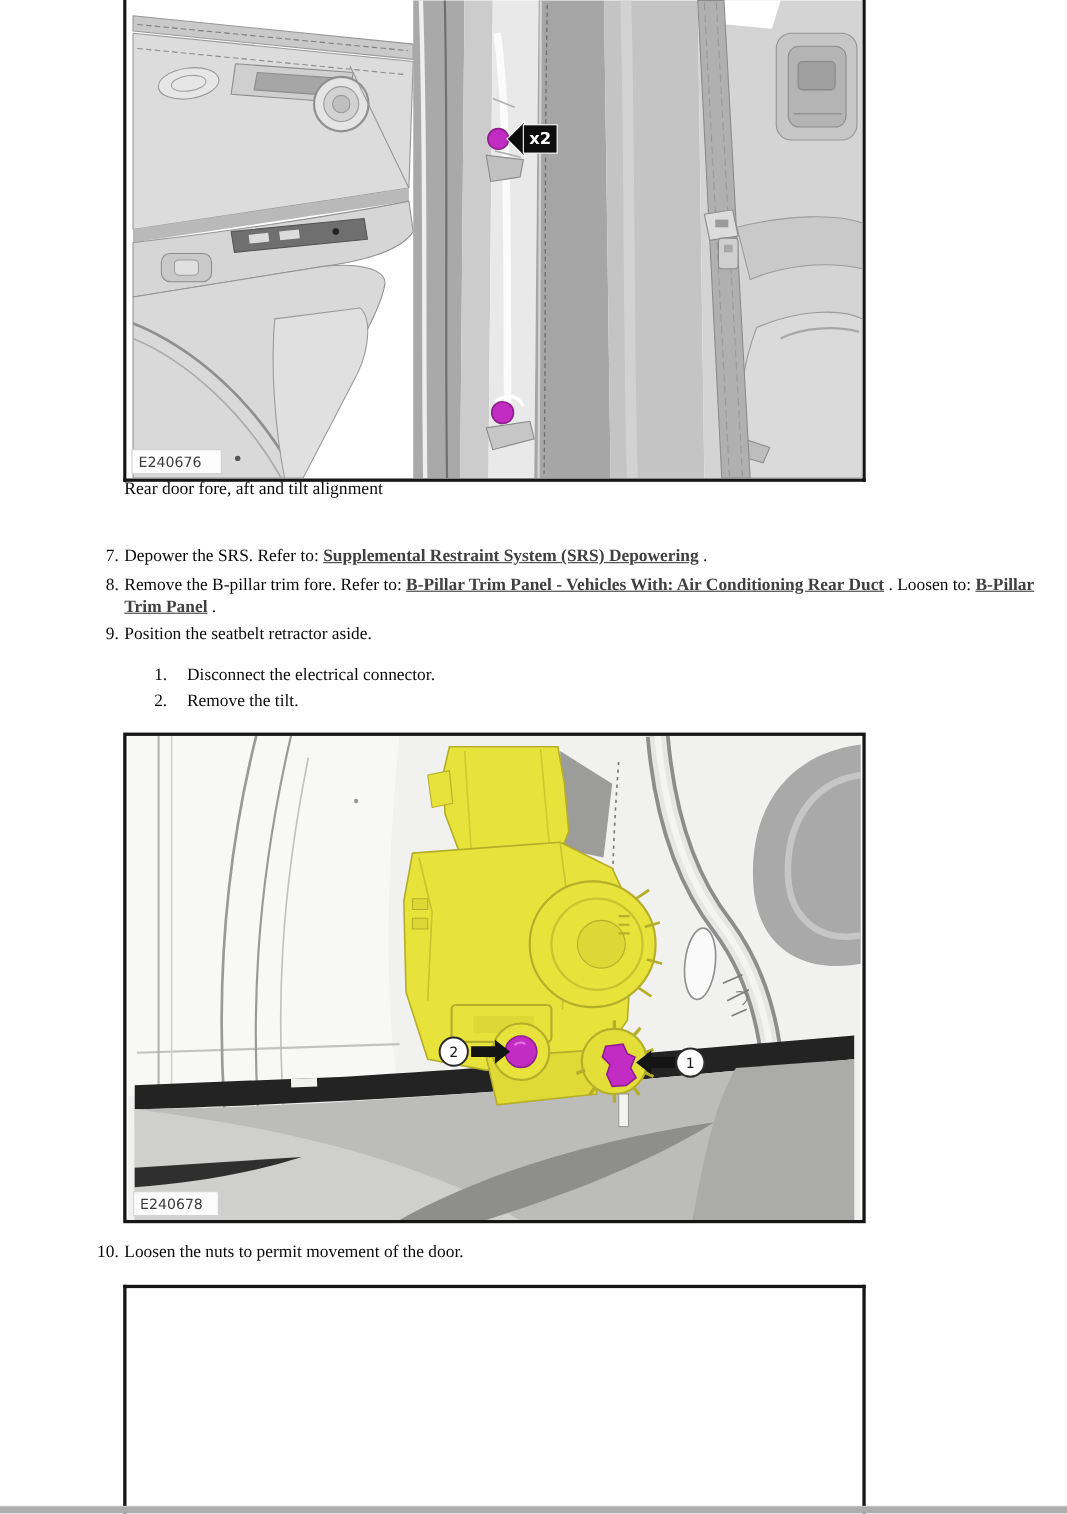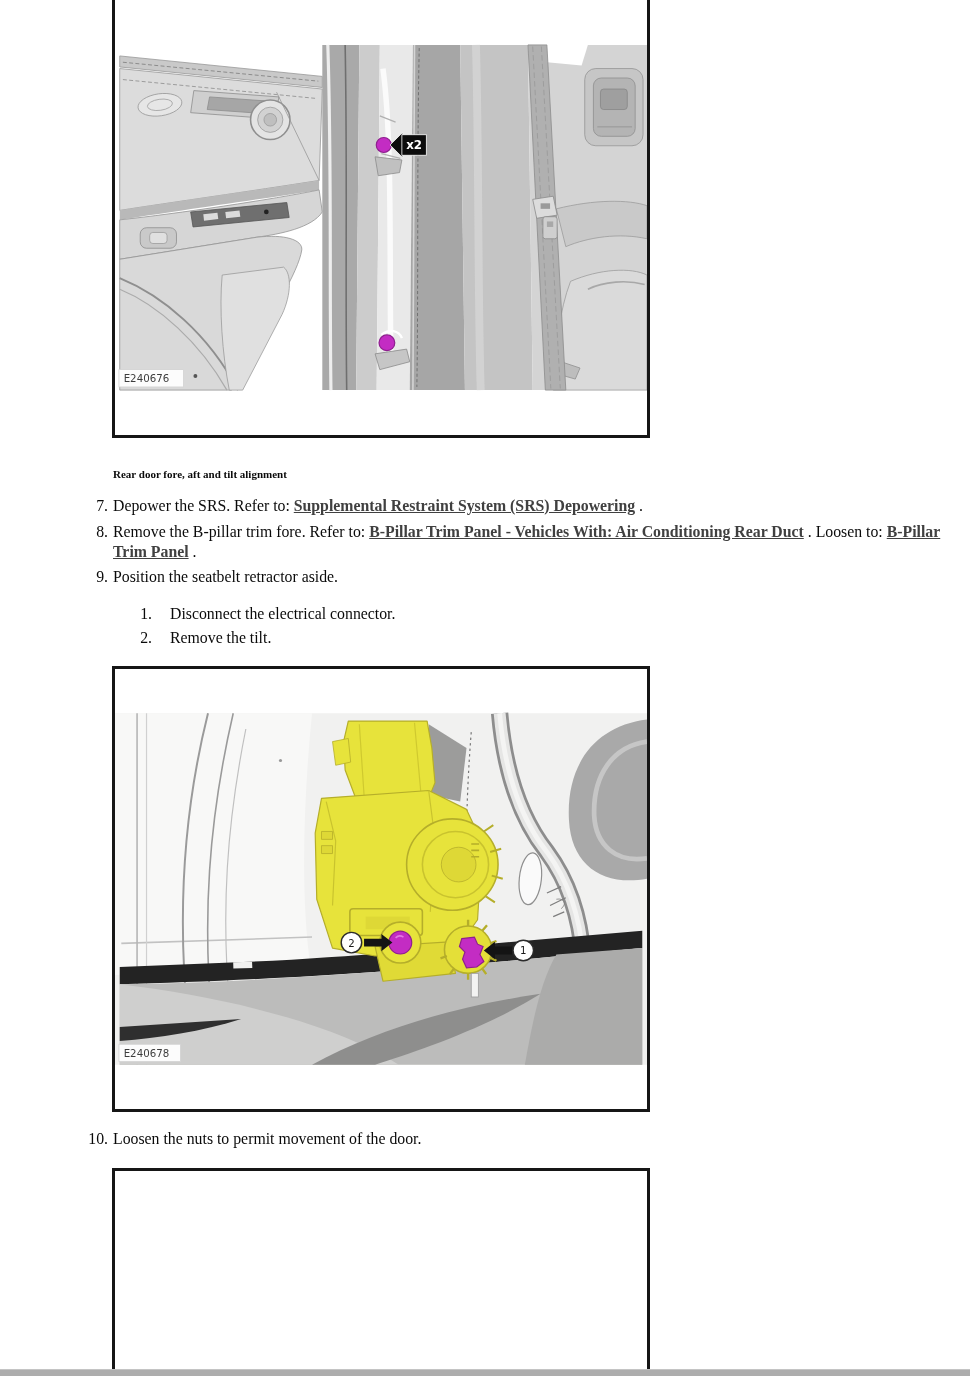--- a/index.html
+++ b/index.html
@@ -2,29 +2,29 @@
 <html><head>
 <meta charset="utf-8">
 <style>
   html,body{margin:0;padding:0;}
   body{
     width:970px;height:1376px;position:relative;background:#ffffff;
     font-family:"Liberation Serif","DejaVu Serif",serif;color:#0a0a0a;
     overflow:hidden;
   }
   .figure{
-    position:absolute;left:112px;width:538px;box-sizing:border-box;
+    position:absolute;left:112px;width:675px;box-sizing:border-box;
     background:#ffffff;border:3px solid #161616;
   }
   #fig1{top:0;height:438px;border-top:none;}
   #fig2{top:666px;height:446px;}
   #fig3{top:1168px;height:212px;border-bottom:none;}
   .figure svg{display:block;width:100%;height:100%;}
   #heading{
-    position:absolute;left:113px;top:468px;font-size:11px;font-weight:bold;
+    position:absolute;left:113px;top:436px;font-size:16px;font-weight:normal;
     white-space:nowrap;
   }
   .step{position:absolute;left:80px;width:878px;display:flex;font-size:15.8px;line-height:19.5px;}
   .step .num{flex:none;width:28px;text-align:right;}
   .step .body{margin-left:5px;width:845px;}
   .substep{position:absolute;left:124px;width:760px;display:flex;font-size:15.8px;line-height:19.5px;}
   .substep .num{flex:none;width:28px;text-align:right;}
   .substep .body{margin-left:18px;}
   .row7{top:496px;} .row8{top:522px;} .row9{top:567px;}
   .sub1{top:604px;} .sub2{top:628px;} .row10{top:1129px;justify-content:center;}

